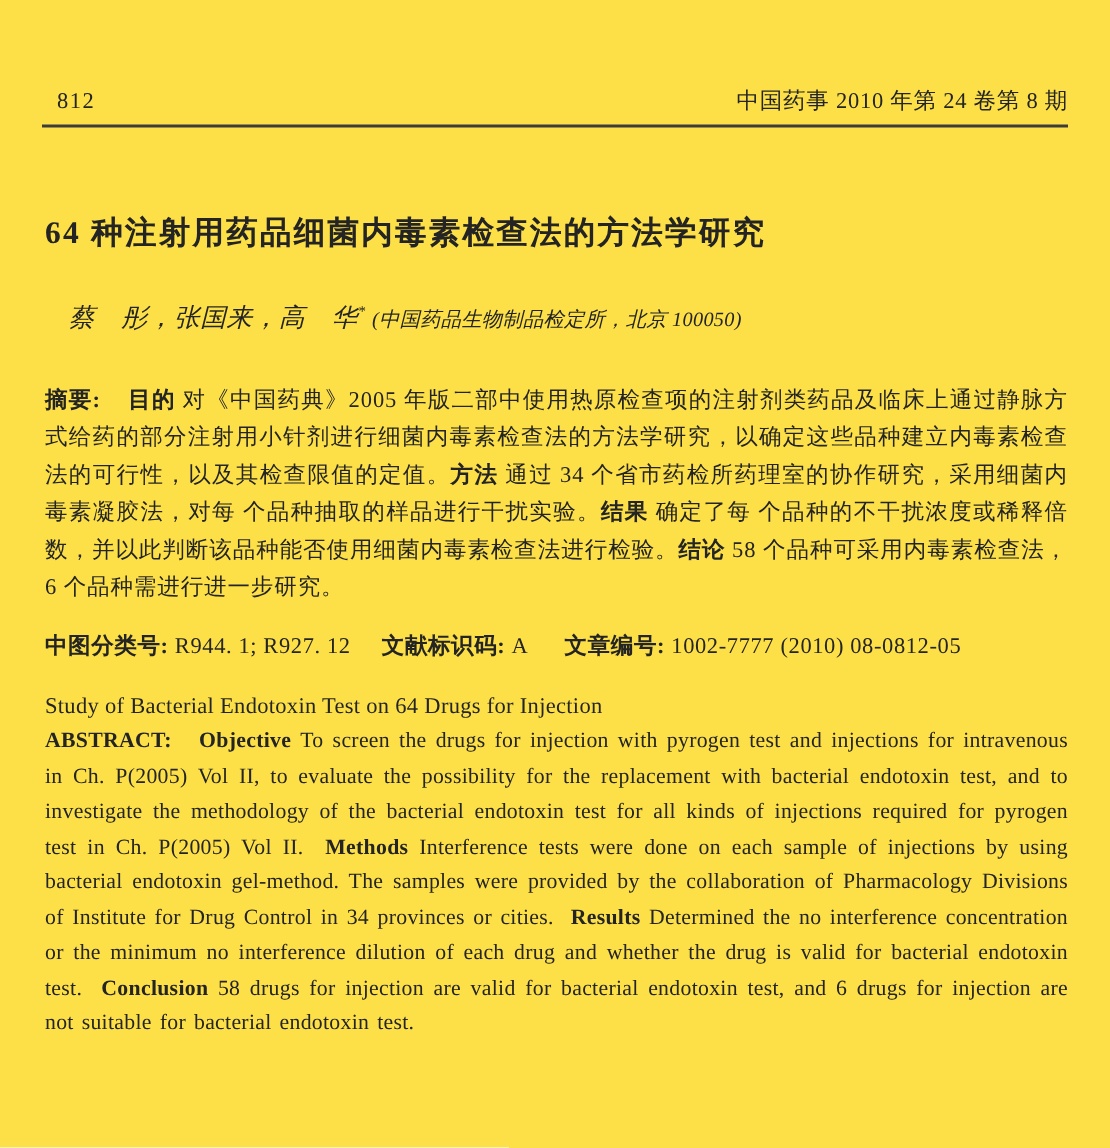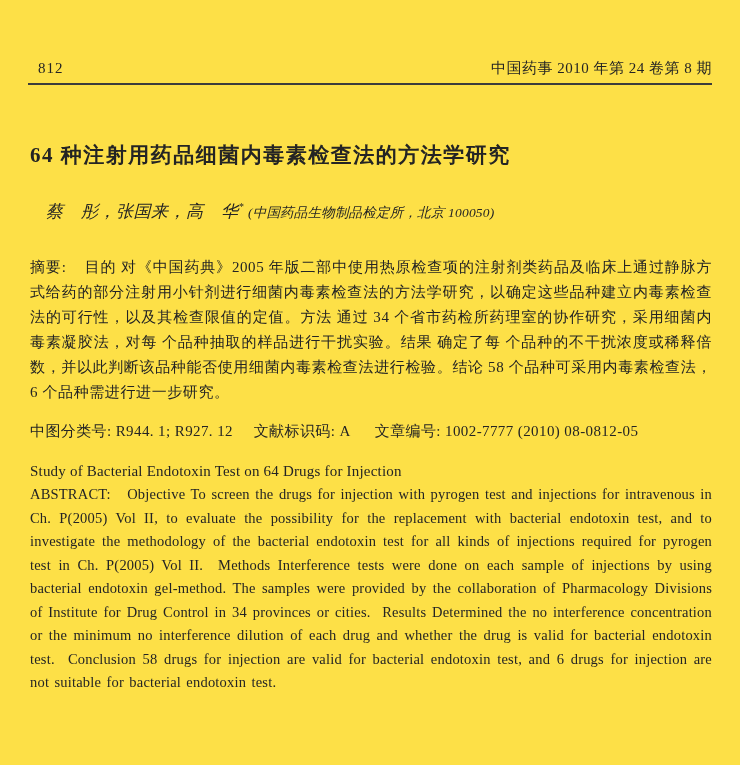--- a/index.html
+++ b/index.html
@@ -97,21 +97,21 @@
   }
   .abstract-en {
     margin: 0;
     font-size: 14.5px;
     line-height: 23.5px;
     text-align: justify;
     letter-spacing: 0.2px;
     word-spacing: 1.5px;
     white-space: pre-wrap;
   }
-  .b { font-weight: 400; }
+  .b { font-weight: 700; }
 </style>
 </head>
 <body>
 
 <div class="page">
 
   <div class="running-head">
     <span class="pageno">812</span>
     <span class="issue">中国药事 2010 年第 24 卷第 8 期</span>
   </div>

